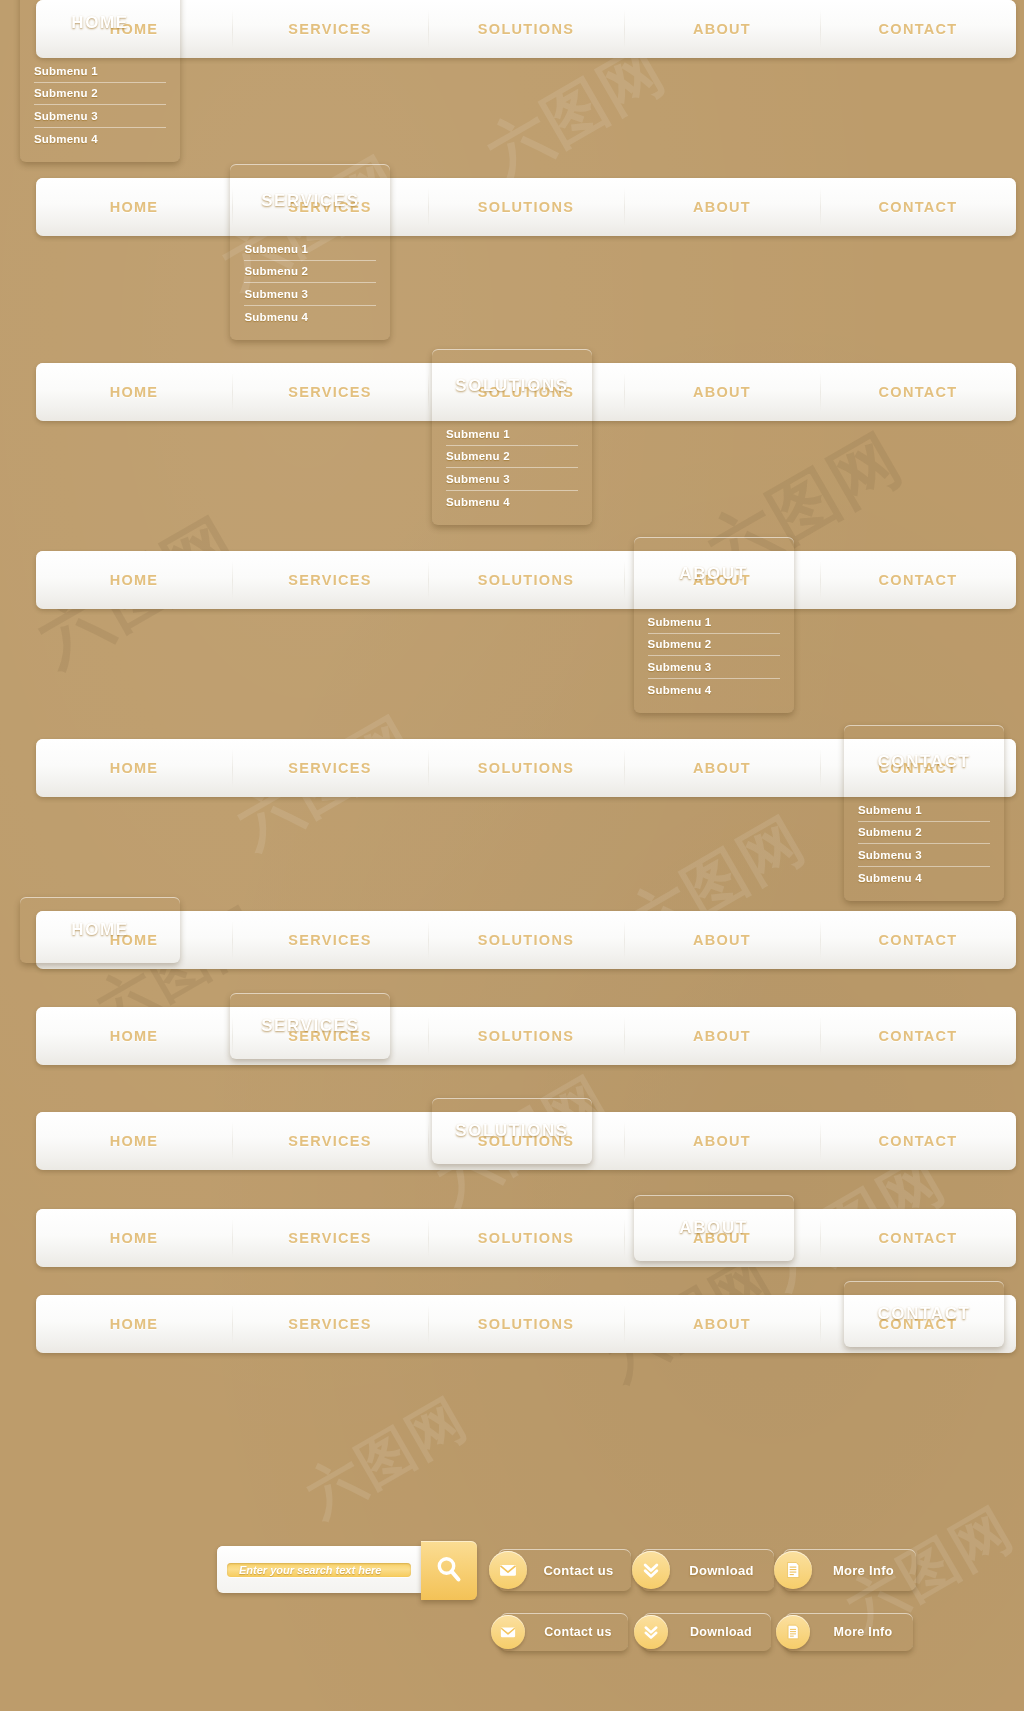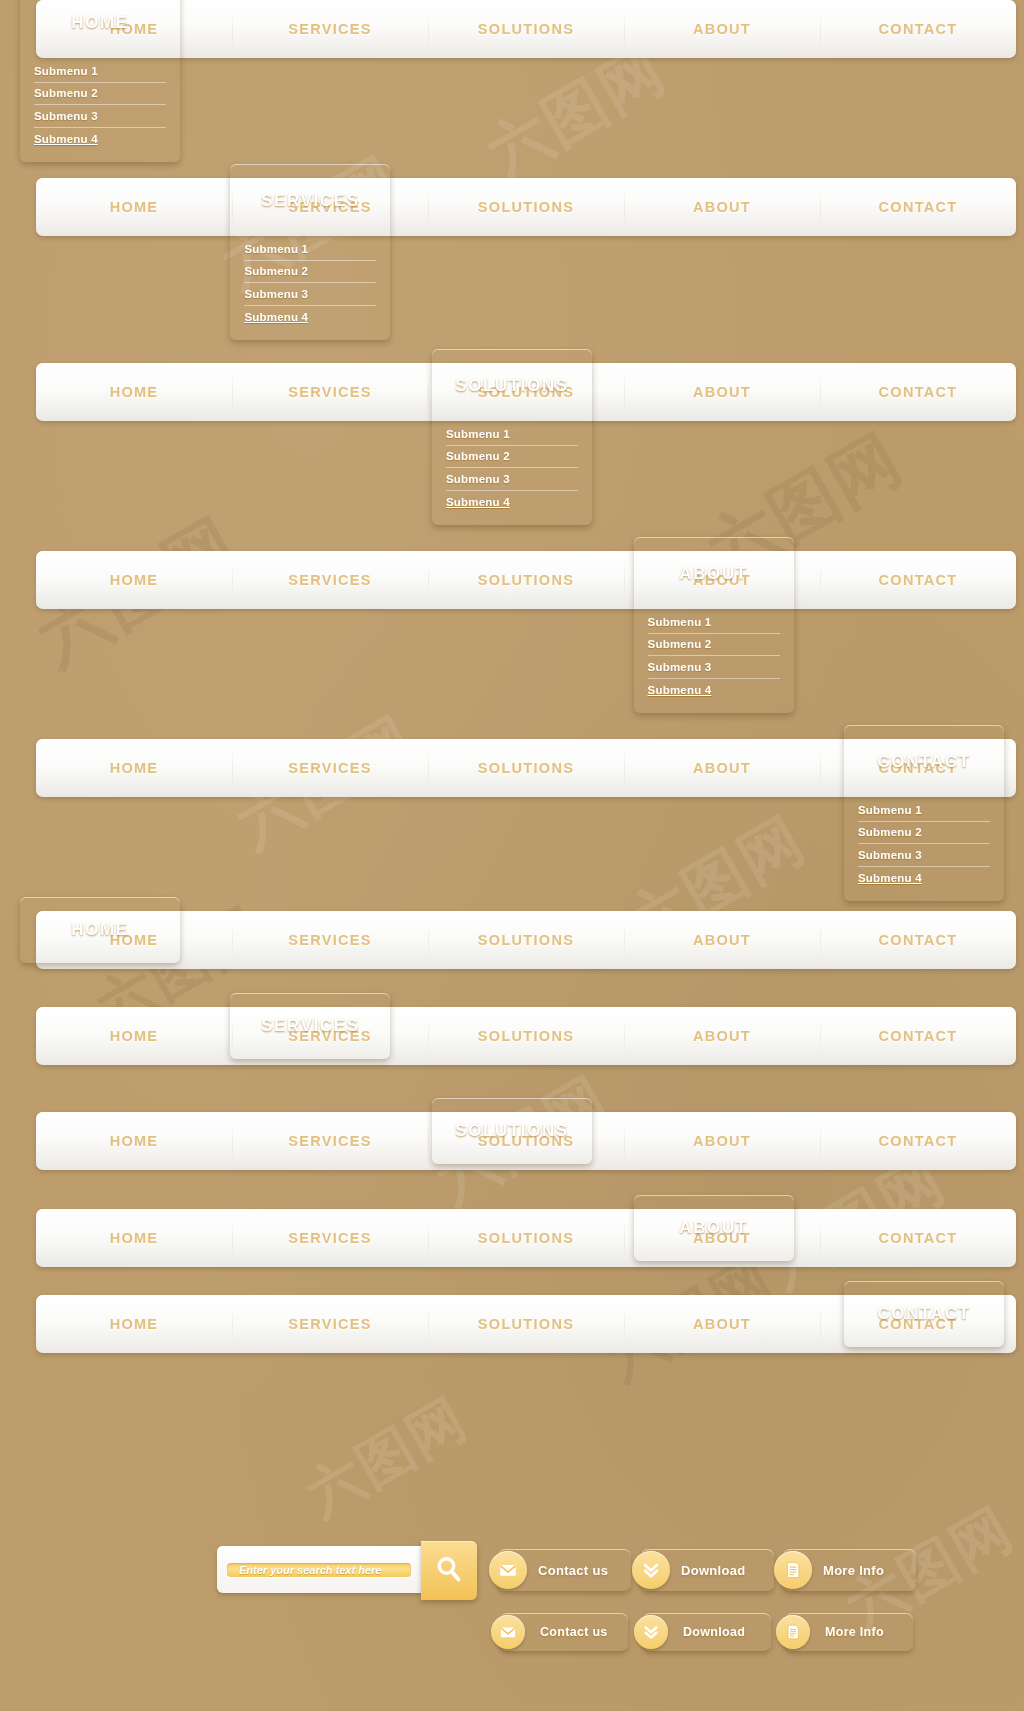--- a/index.html
+++ b/index.html
@@ -107,21 +107,21 @@
     height: 22.5px;
     display: flex;
     align-items: center;
     font-size: 11.5px;
     font-weight: bold;
     color: #ffffff;
     text-shadow: 0 1px 1px rgba(150,105,25,0.55);
     border-bottom: 1px solid rgba(255,255,255,0.45);
     letter-spacing: 0.2px;
   }
-  .submenu-item:last-child { border-bottom: none; text-decoration: underline; }
+  .submenu-item:last-child { border-bottom: none; }
 
   
   .search-wrap {
     position: absolute;
     left: 217px;
     top: 1546px;
     width: 260px;
     height: 47px;
     display: flex;
     align-items: stretch;
@@ -169,21 +169,21 @@
     height: 42px;
     border-radius: 7px;
     background: linear-gradient(to bottom, #fbdf9c 0%, #f9d branch 0%, #f8d888 35%, #f5cd6d 70%, #f2c458 100%);
     box-shadow: 0 3px 5px rgba(70,45,10,0.28), inset 0 1px 0 rgba(255,255,255,0.55);
     display: flex;
     align-items: center;
     padding-left: 40px;
   }
   .btn-label {
     flex: 1;
-    text-align: left;
+    text-align: center;
     padding-right: 12px;
     font-size: 13px;
     font-weight: bold;
     color: #ffffff;
     text-shadow: 0 1px 2px rgba(150,105,25,0.6);
     letter-spacing: 0.3px;
   }
   .btn-icon {
     position: absolute;
     left: -9px;

